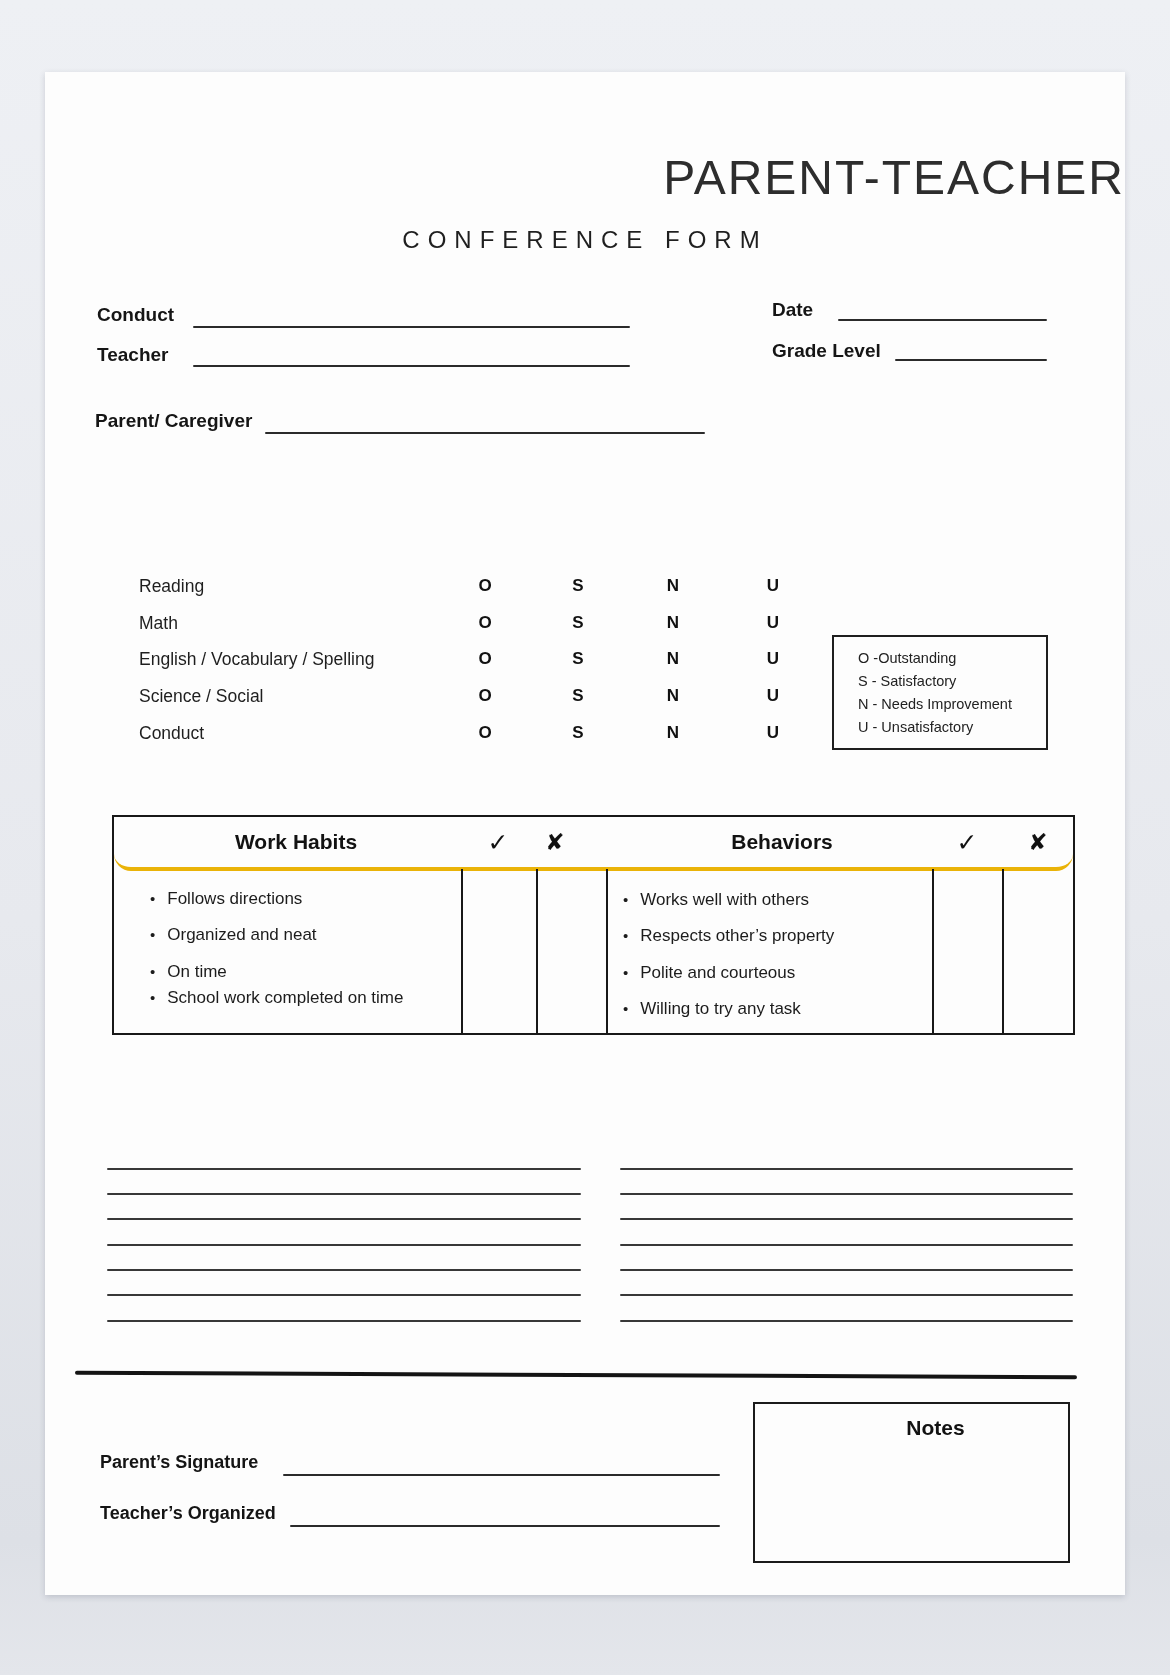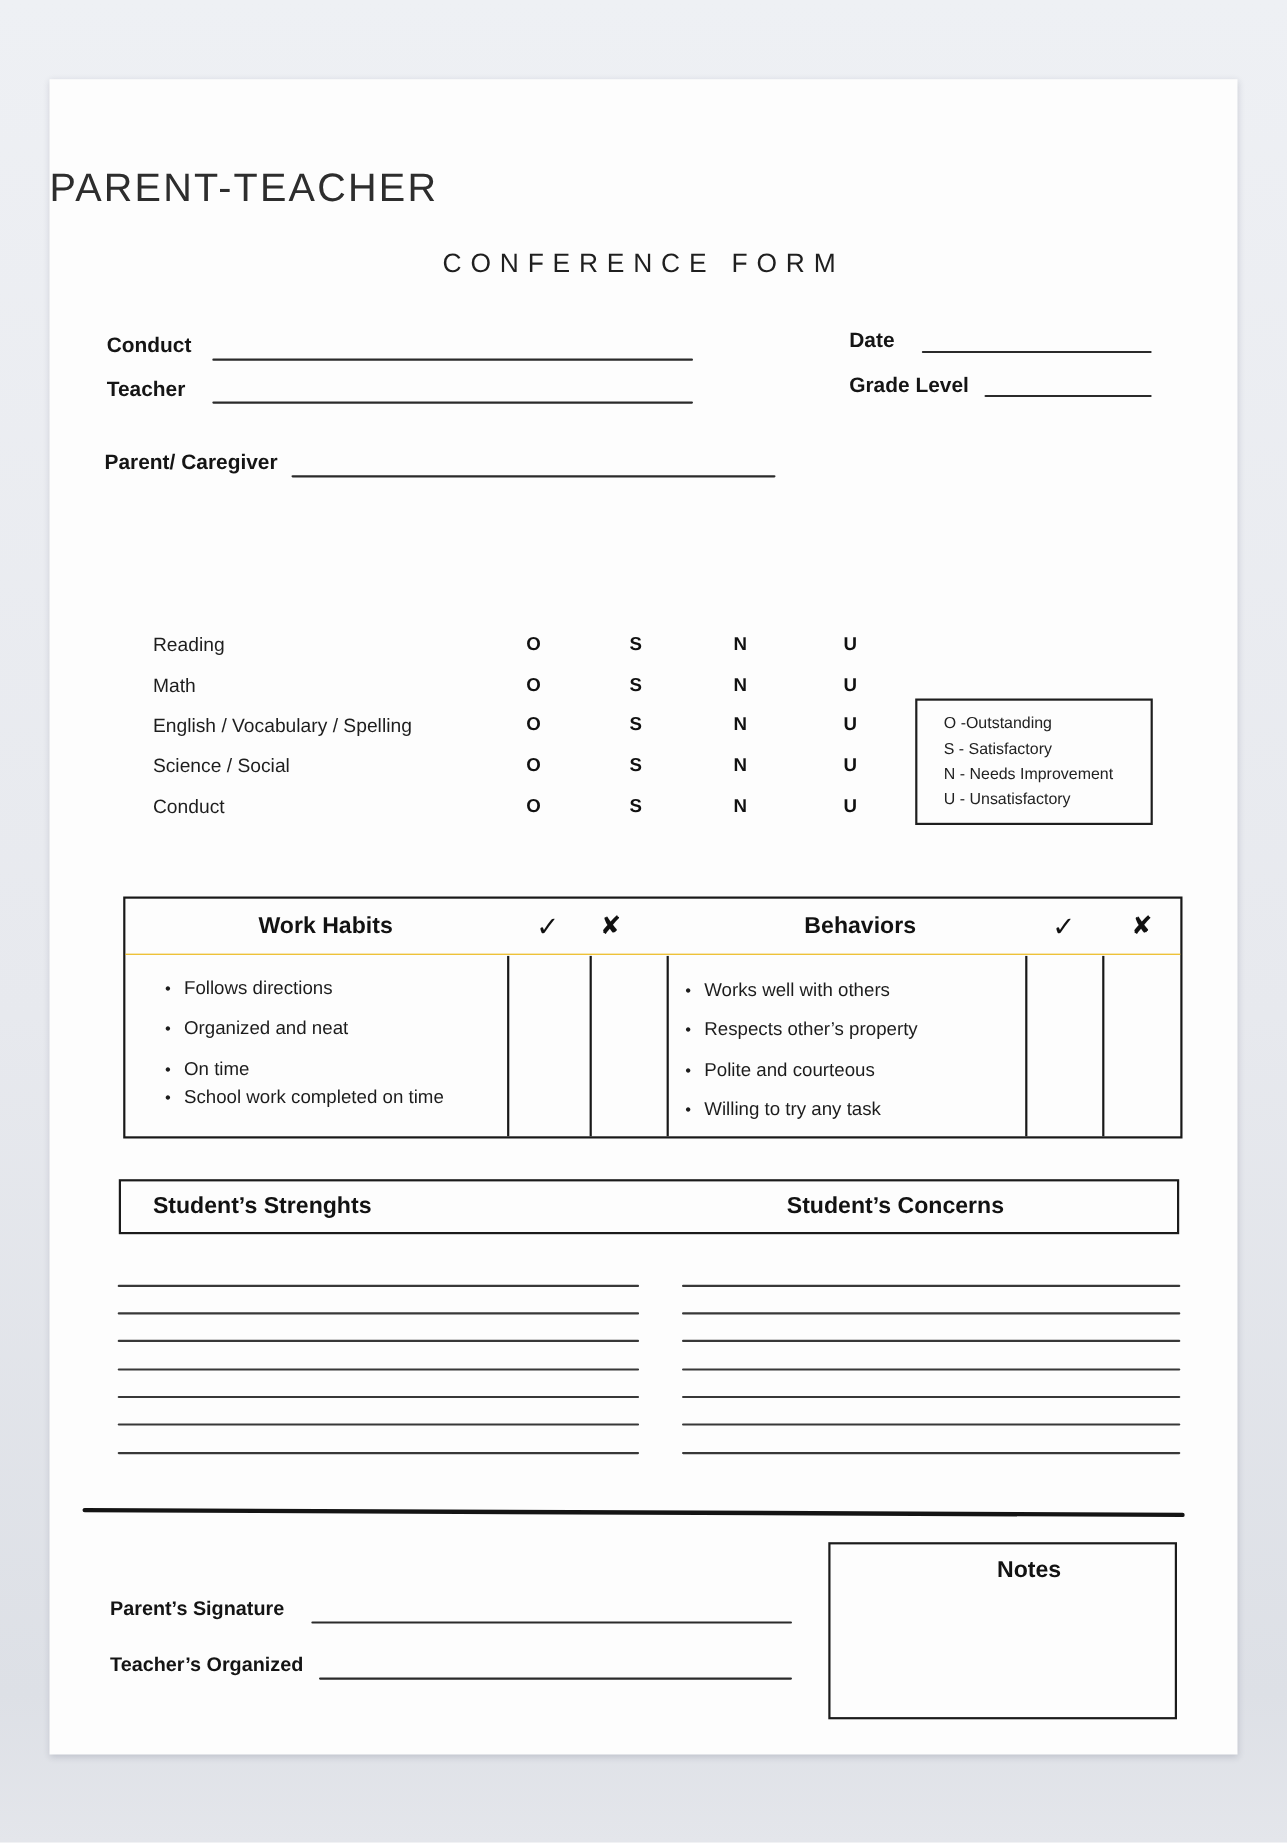--- a/index.html
+++ b/index.html
@@ -3,22 +3,22 @@
 <meta charset="utf-8">
 <style>
   html,body{margin:0;padding:0;}
   body{font-family:"Liberation Sans",sans-serif;}
   .stage{position:relative;width:1170px;height:1675px;overflow:hidden;
          background:linear-gradient(180deg,#eef0f4 0%,#e7e9ee 55%,#dde0e6 92%,#e4e6eb 100%);}
   .paper{position:absolute;left:45px;top:72px;width:1080px;height:1523px;
          background:#fdfdfd;box-shadow:0 2px 6px rgba(40,45,70,.18);}
 
   
-  .title{position:absolute;left:45px;top:150px;width:1080px;text-align:left;
-         font-size:36px;font-weight:300;letter-spacing:2px;color:#2d2d2d;}
+  .title{position:absolute;left:45px;top:150px;width:1080px;text-align:right;
+         font-size:48px;font-weight:300;letter-spacing:2px;color:#2d2d2d;}
   .subtitle{position:absolute;left:45px;top:226px;width:1080px;text-align:center;
             font-size:24px;font-weight:500;letter-spacing:8px;color:#1f1f1f;}
 
   
   .lbl{position:absolute;font-size:19px;font-weight:700;color:#151515;white-space:nowrap;}
   .wline{position:absolute;height:2px;background:#2b2b2b;border-radius:1px;}
 
   
   .hbox{position:absolute;border:2px solid #1b1b1b;background:#fdfdfd;box-sizing:border-box;}
   .htext{position:absolute;top:50%;transform:translateY(-50%);font-size:21px;font-weight:700;color:#121212;white-space:nowrap;}
@@ -31,21 +31,21 @@
   .opt.o{left:474px}.opt.s{left:567px}.opt.n{left:662px}.opt.u{left:762px}
 
   .guide-box{position:absolute;left:832px;top:635px;width:216px;height:115px;
              border:2px solid #1e1e1e;box-sizing:border-box;background:#fdfdfd;}
   .guide-line{margin:0 0 0 24px;font-size:14.5px;line-height:23px;color:#222;white-space:nowrap;}
   .guide-pad{padding-top:10px;}
 
   
   .wb-table{position:absolute;left:112px;top:815px;width:963px;height:220px;
             border:2px solid #181818;box-sizing:border-box;background:#fdfdfd;}
-  .wb-header{position:absolute;left:0;top:0;right:0;height:50px;border-bottom:1px solid #eab308;}
+  .wb-header{position:absolute;left:0;top:0;right:0;height:50px;border-bottom:4px solid #eab308;border-radius:17px;}
   .mark{position:absolute;top:50%;transform:translate(-50%,-50%);font-family:"DejaVu Sans","Liberation Sans",sans-serif;color:#111;}
   .check{font-size:25px;}
   .xmark{font-size:23px;font-weight:700;font-style:italic;}
   .vline{position:absolute;top:52px;bottom:0;width:2px;background:#181818;}
   .witem{position:absolute;font-size:17px;color:#1c1c1c;white-space:nowrap;}
   .witem::before{content:"•";margin-right:12px;font-size:15px;}
 
   
   .ruled{position:absolute;height:2px;background:#383838;border-radius:1px;}
 
@@ -143,24 +143,20 @@
     <div class="witem" style="left:36px;top:108px">Organized and neat</div>
     <div class="witem" style="left:36px;top:145px">On time</div>
     <div class="witem" style="left:36px;top:171px">School work completed on time</div>
 
     <div class="witem" style="left:509px;top:73px">Works well with others</div>
     <div class="witem" style="left:509px;top:109px">Respects other’s property</div>
     <div class="witem" style="left:509px;top:146px">Polite and courteous</div>
     <div class="witem" style="left:509px;top:182px">Willing to try any task</div>
   </div>
 
-  <div class="hbox" style="left:108px;top:1072px;width:964px;height:50px">
-    <span class="htext" style="left:29px">Student’s Strenghts</span>
-    <span class="htext hcenter" style="left:704px">Student’s Concerns</span>
-  </div>
 
   <div class="ruled" style="left:107px;top:1168px;width:474px"></div>
   <div class="ruled" style="left:107px;top:1193px;width:474px"></div>
   <div class="ruled" style="left:107px;top:1218px;width:474px"></div>
   <div class="ruled" style="left:107px;top:1244px;width:474px"></div>
   <div class="ruled" style="left:107px;top:1269px;width:474px"></div>
   <div class="ruled" style="left:107px;top:1294px;width:474px"></div>
   <div class="ruled" style="left:107px;top:1320px;width:474px"></div>
 
   <div class="ruled" style="left:620px;top:1168px;width:453px"></div>

